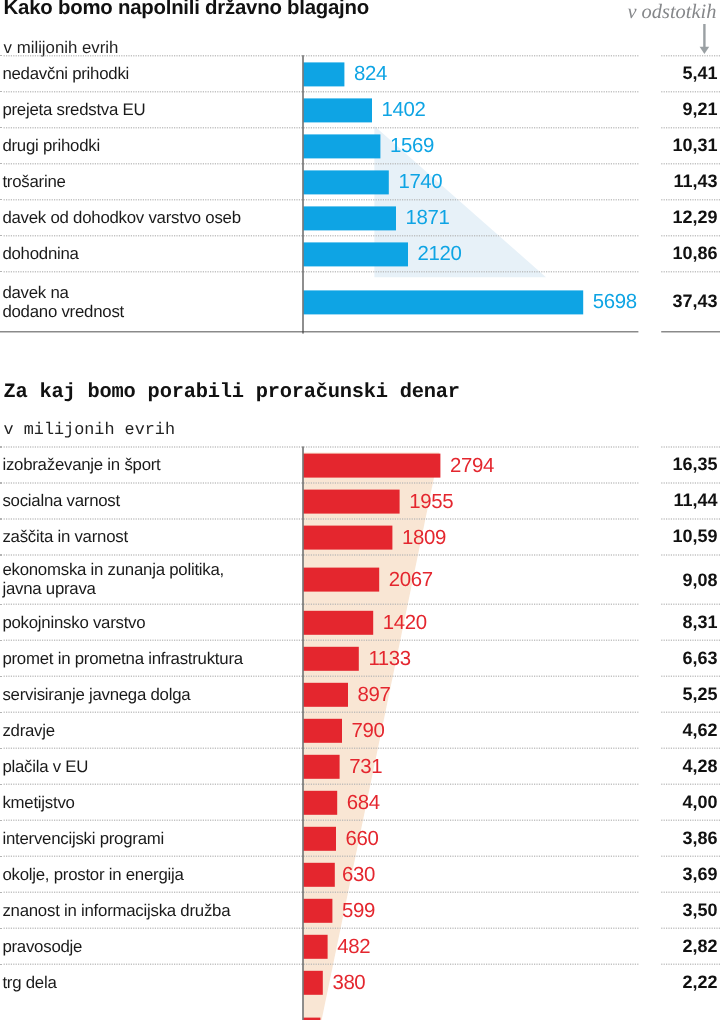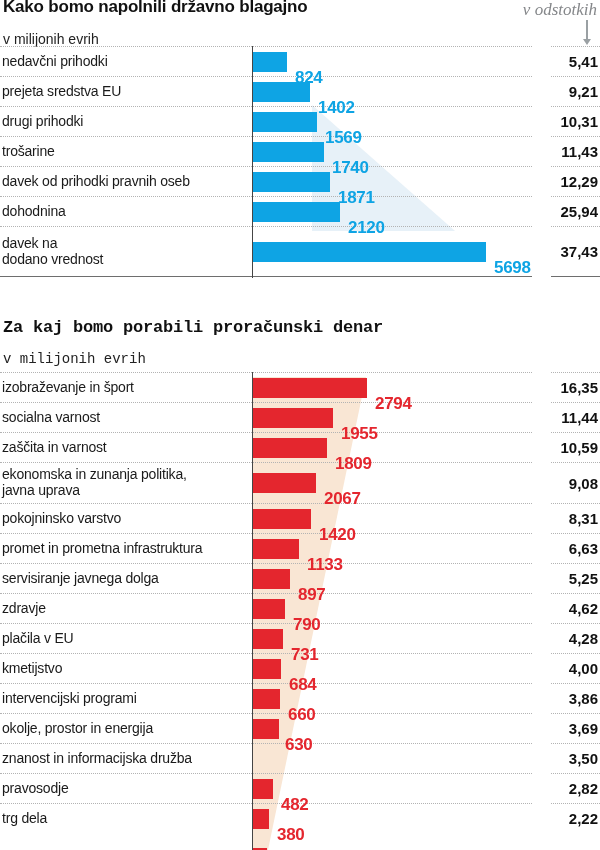--- a/index.html
+++ b/index.html
@@ -28,21 +28,21 @@
        display:flex;align-items:center;justify-content:flex-end;
        font-size:15px;font-weight:bold;color:#111;padding-right:2px;box-sizing:border-box;}
   .rows .row:last-child .main.baseline,
   .rows .row:last-child .pct.baseline{border-bottom:1px solid #6e6e6e;}
   .label{width:253px;box-sizing:border-box;padding-left:2px;padding-right:6px;
          display:flex;align-items:center;font-size:14px;line-height:1.12;
          letter-spacing:-0.2px;white-space:pre-line;color:#1a1a1a;}
   .barzone{position:relative;flex:1;}
   .bar{position:absolute;left:0;top:50%;margin-top:-10px;height:20px;}
   .barval{position:absolute;top:50%;transform:translateY(-50%);
-          font-size:17px;font-weight:bold;letter-spacing:-0.3px;margin-top:16px;}
+          font-size:17px;font-weight:normal;letter-spacing:-0.3px;}
   
   .axis{position:absolute;left:252px;width:1px;background:#454545;z-index:2;}
   
   .cutoff{position:absolute;left:253px;height:20px;z-index:1;}
 </style>
 </head>
 <body>
 
 <div class="page">
 
@@ -98,37 +98,37 @@
           <div class="label">trošarine</div>
           <div class="barzone">
             <div class="bar" style="width: 71px; background: rgb(14, 164, 228);"></div>
             <span class="barval" style="left: 79px; color: rgb(14, 164, 228);">1740</span>
           </div>
         </div>
         <div class="pct baseline">11,43</div>
       </div>
       <div class="row">
         <div class="main baseline">
-          <div class="label">davek od prihodki pravnih oseb</div>
+          <div class="label">davek od dohodkov varstvo oseb</div>
           <div class="barzone">
             <div class="bar" style="width: 77px; background: rgb(14, 164, 228);"></div>
             <span class="barval" style="left: 85px; color: rgb(14, 164, 228);">1871</span>
           </div>
         </div>
         <div class="pct baseline">12,29</div>
       </div>
       <div class="row">
         <div class="main baseline">
           <div class="label">dohodnina</div>
           <div class="barzone">
             <div class="bar" style="width: 87px; background: rgb(14, 164, 228);"></div>
             <span class="barval" style="left: 95px; color: rgb(14, 164, 228);">2120</span>
           </div>
         </div>
-        <div class="pct baseline">25,94</div>
+        <div class="pct baseline">10,86</div>
       </div>
       <div class="row tall0">
         <div class="main baseline">
           <div class="label">davek na
 dodano vrednost</div>
           <div class="barzone">
             <div class="bar" style="width: 233px; background: rgb(14, 164, 228);"></div>
             <span class="barval" style="left: 241px; color: rgb(14, 164, 228);">5698</span>
           </div>
         </div>
@@ -260,20 +260,24 @@
           <div class="barzone">
             <div class="bar" style="width: 26px; background: rgb(228, 38, 46);"></div>
             <span class="barval" style="left: 32px; color: rgb(228, 38, 46);">630</span>
           </div>
         </div>
         <div class="pct">3,69</div>
       </div>
       <div class="row">
         <div class="main">
           <div class="label">znanost in informacijska družba</div>
+          <div class="barzone">
+            <div class="bar" style="width: 24px; background: rgb(228, 38, 46);"></div>
+            <span class="barval" style="left: 32px; color: rgb(228, 38, 46);">599</span>
+          </div>
         </div>
         <div class="pct">3,50</div>
       </div>
       <div class="row">
         <div class="main">
           <div class="label">pravosodje</div>
           <div class="barzone">
             <div class="bar" style="width: 20px; background: rgb(228, 38, 46);"></div>
             <span class="barval" style="left: 28px; color: rgb(228, 38, 46);">482</span>
           </div>

